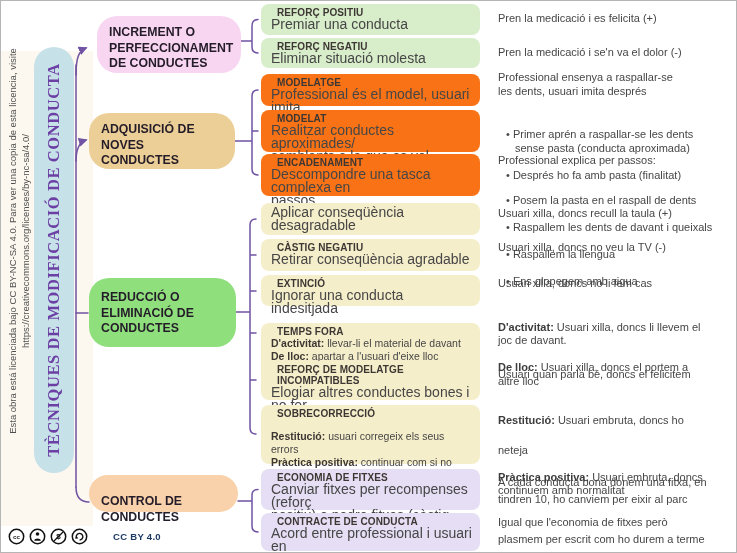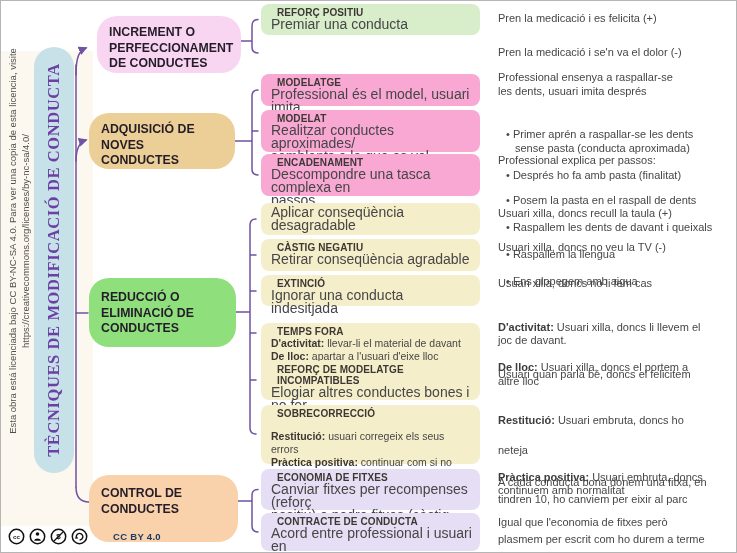--- a/index.html
+++ b/index.html
@@ -24,31 +24,31 @@
     font-family:"Liberation Serif",serif;font-weight:bold;font-size:16.5px;
     letter-spacing:0.6px;color:#6b3fa3;}
 
   
   .main{position:absolute;border-radius:20px;box-sizing:border-box;
     padding:9px 8px 0 12px;font-weight:bold;font-size:12.3px;line-height:1.28;
     color:#241c28;white-space:pre-line;}
   .m1{left:96px;top:15px;width:144px;height:57px;background:#f8d6f2;}
   .m2{left:88px;top:112px;width:146px;height:56px;background:#eccf96;}
   .m3{left:88px;top:277px;width:147px;height:69px;background:#8fdf7d;padding-top:12px;}
-  .m4{left:88px;top:474px;width:149px;height:67px;background:#f9d2ab;padding-top:11px;}
+  .m4{left:88px;top:474px;width:149px;height:37px;background:#f9d2ab;padding-top:19px;}
 
   
   .sub{position:absolute;left:260px;width:219px;border-radius:8px;
     box-sizing:border-box;padding:3px 6px 0 10px;}
   .sub .t{font-weight:bold;font-size:10px;color:#3d3734;padding-left:6px;letter-spacing:0.1px;}
   .sub .b{font-size:14px;line-height:12.8px;color:#464646;white-space:pre-line;}
   .sub .line{font-size:10.5px;line-height:12.8px;color:#464646;}
   .sub .line b{color:#3d3734;}
   .sub .line .pre{white-space:pre-line;}
-  .bg-g1{background:#d8edca;} .bg-g2{background:#f9a8d4;}
+  .bg-g1{background:#d8edca;} .bg-g2{background:#f97316;}
   .bg-g3{background:#f5eeca;} .bg-g4{background:#e6def4;}
 
   
   .note{position:absolute;left:497px;width:242px;font-size:11px;line-height:13.5px;
     color:#464646;white-space:pre-line;}
   .note b{color:#3c3c3c;}
   .note .bullet{padding-left:9px;text-indent:-9px;}
   .note .bullets-indent{padding-left:8px;}
   .wide-lh{line-height:16.5px;}
 
@@ -105,20 +105,24 @@
   <div class="main m3">REDUCCIÓ O
 ELIMINACIÓ DE
 CONDUCTES</div>
   <div class="main m4">CONTROL DE
 CONDUCTES</div>
 
   <div class="sub bg-g1" style="top:3px;height:31px">
     <div class="t">REFORÇ POSITIU</div>
     <div class="b">Premiar una conducta</div>
   </div>
+  <div class="sub bg-g1" style="top:37px;height:30px">
+    <div class="t">REFORÇ NEGATIU</div>
+    <div class="b">Eliminar situació molesta</div>
+  </div>
 
   <div class="sub bg-g2" style="top:73px;height:32px">
     <div class="t">MODELATGE</div>
     <div class="b">Professional és el model, usuari imita</div>
   </div>
   <div class="sub bg-g2" style="top:109px;height:42px">
     <div class="t">MODELAT</div>
     <div class="b">Realitzar conductes aproximades/
 semblants a la que es vol aconseguir</div>
   </div>

